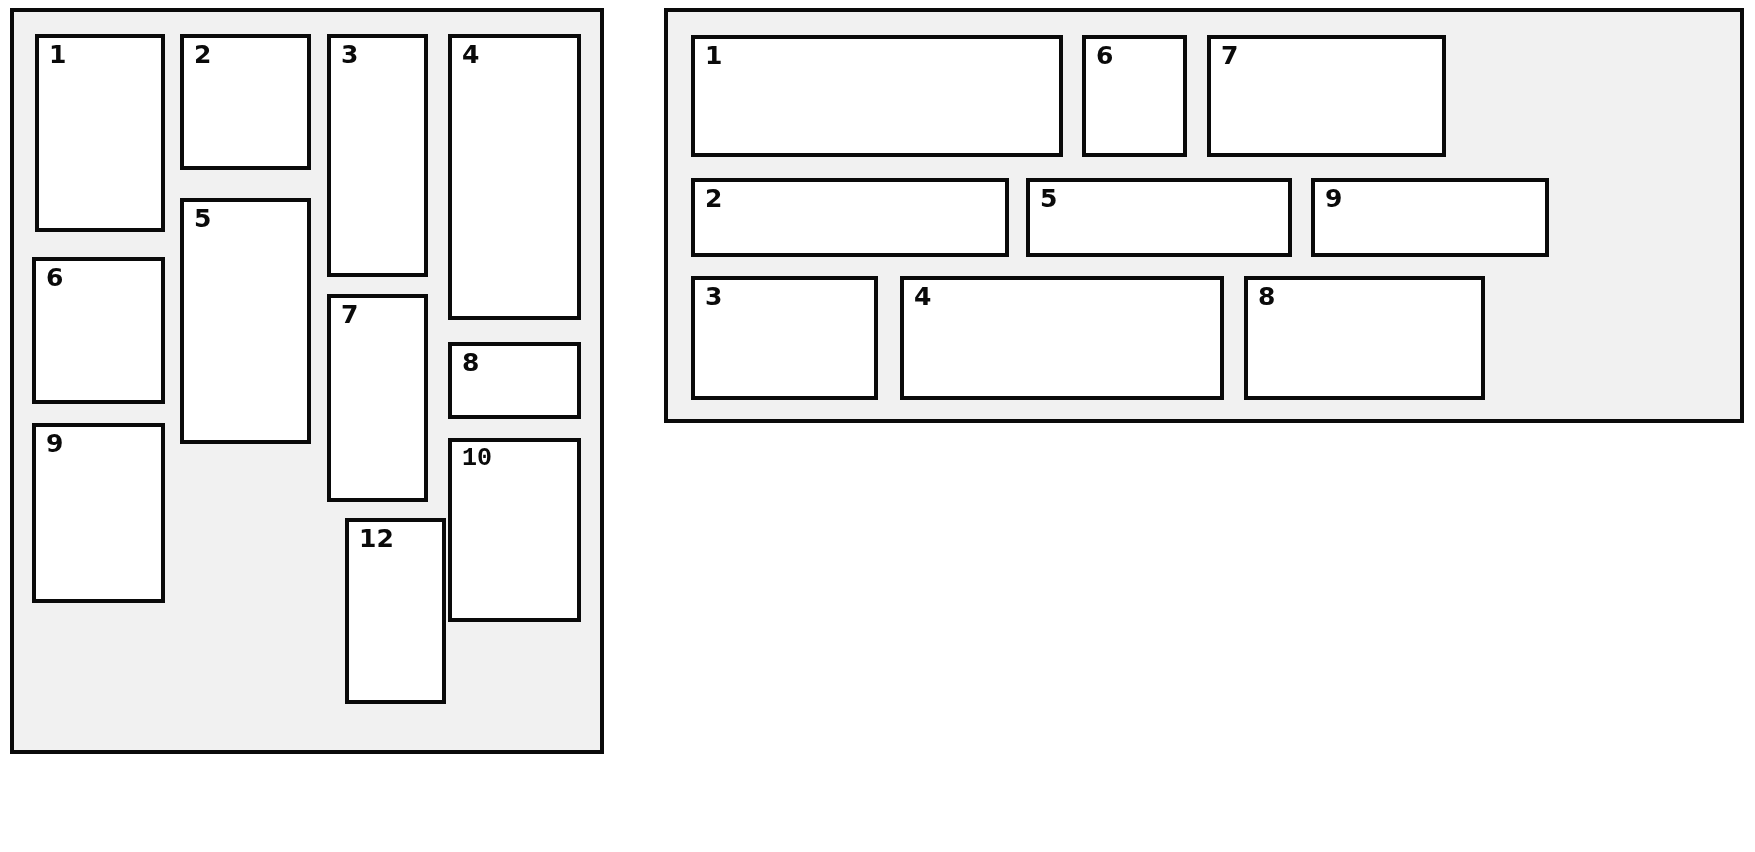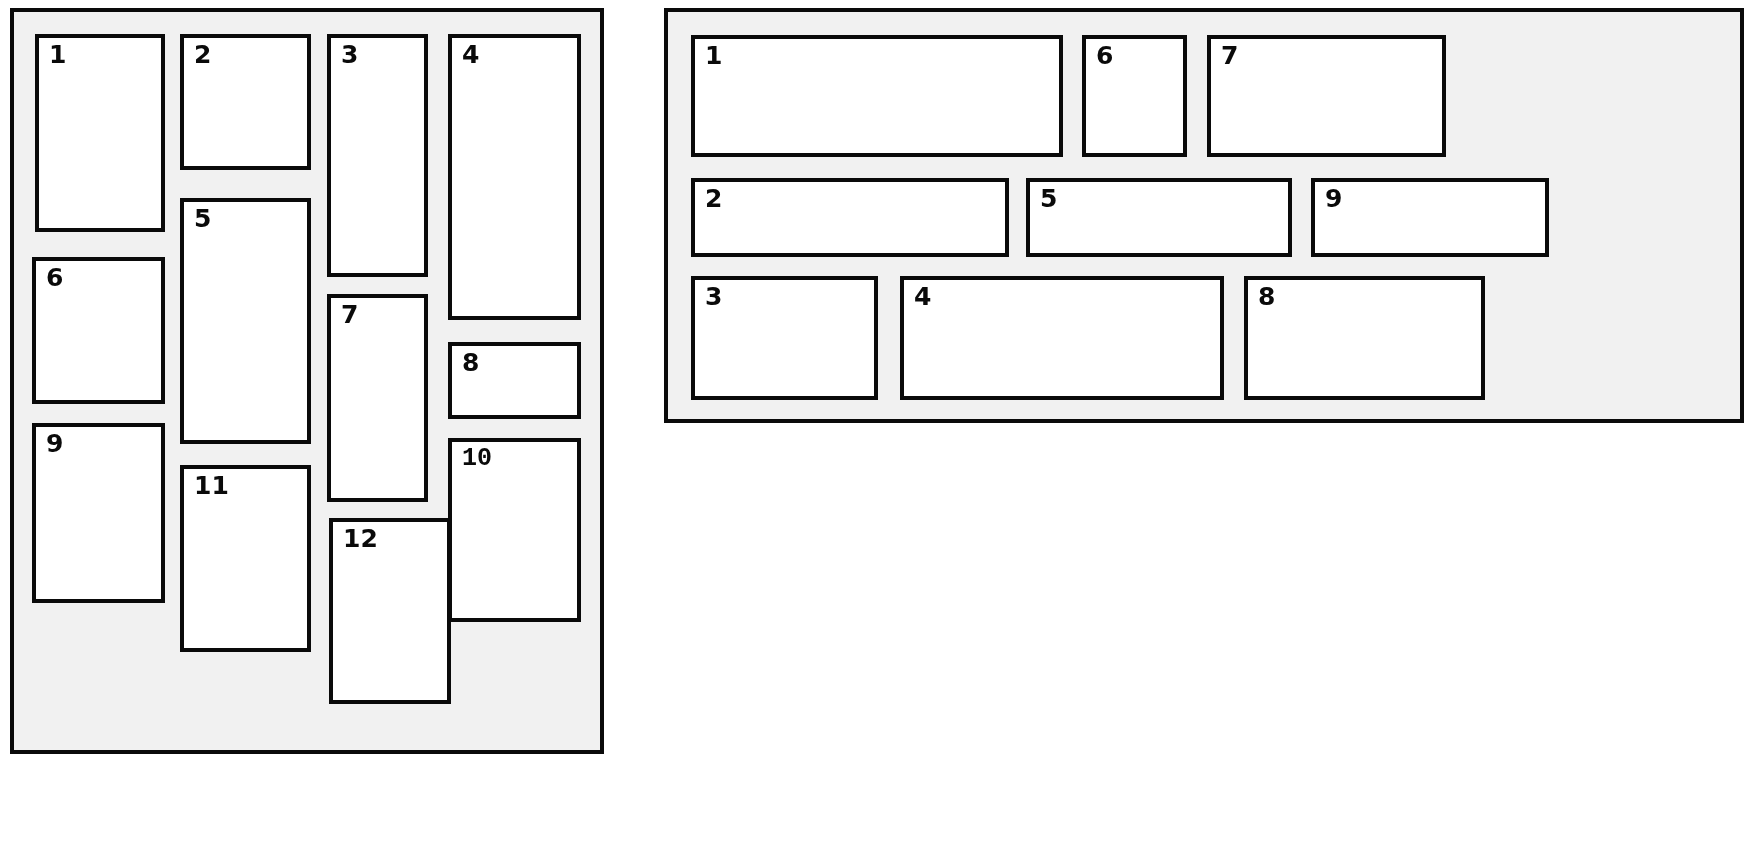--- a/index.html
+++ b/index.html
@@ -76,24 +76,21 @@
       </div>
       <div class="region" style="left: 434px; top: 330px; width: 133px; height: 77px; background: rgb(255, 255, 255); border-color: rgb(10, 10, 10); border-width: 4px;">
         <span class="region-label" style="font-size: 25px; color: rgb(10, 10, 10);">8</span>
       </div>
       <div class="region" style="left: 18px; top: 411px; width: 133px; height: 180px; background: rgb(255, 255, 255); border-color: rgb(10, 10, 10); border-width: 4px;">
         <span class="region-label" style="font-size: 25px; color: rgb(10, 10, 10);">9</span>
       </div>
       <div class="region" style="left: 434px; top: 426px; width: 133px; height: 184px; background: rgb(255, 255, 255); border-color: rgb(10, 10, 10); border-width: 4px;">
         <span class="region-label" style="font-size: 25px; color: rgb(10, 10, 10); font-family: Liberation Mono, monospace;">10</span>
       </div>
-      <div class="region" style="left: 166px; top: 453px; width: 131px; height: 187px; background: rgb(255, 255, 255); border-color: rgb(10, 10, 10); border-width: 4px;">
-        <span class="region-label" style="font-size: 25px; color: rgb(10, 10, 10);">11</span>
-      </div>
-      <div class="region" style="left: 315px; top: 506px; width: 122px; height: 186px; background: rgb(255, 255, 255); border-color: rgb(10, 10, 10); border-width: 4px;">
+      <div class="region" style="left: 331px; top: 506px; width: 101px; height: 186px; background: rgb(255, 255, 255); border-color: rgb(10, 10, 10); border-width: 4px;">
         <span class="region-label" style="font-size: 25px; color: rgb(10, 10, 10);">12</span>
       </div>
     </div>
     <div class="panel" style="left: 664px; top: 8px; width: 1080px; height: 415px; background: rgb(241, 241, 241); border-color: rgb(10, 10, 10); border-width: 4px;">
       <div class="region" style="left: 23px; top: 23px; width: 372px; height: 122px; background: rgb(255, 255, 255); border-color: rgb(10, 10, 10); border-width: 4px;">
         <span class="region-label" style="font-size: 25px; color: rgb(10, 10, 10);">1</span>
       </div>
       <div class="region" style="left: 414px; top: 23px; width: 105px; height: 122px; background: rgb(255, 255, 255); border-color: rgb(10, 10, 10); border-width: 4px;">
         <span class="region-label" style="font-size: 25px; color: rgb(10, 10, 10);">6</span>
       </div>

